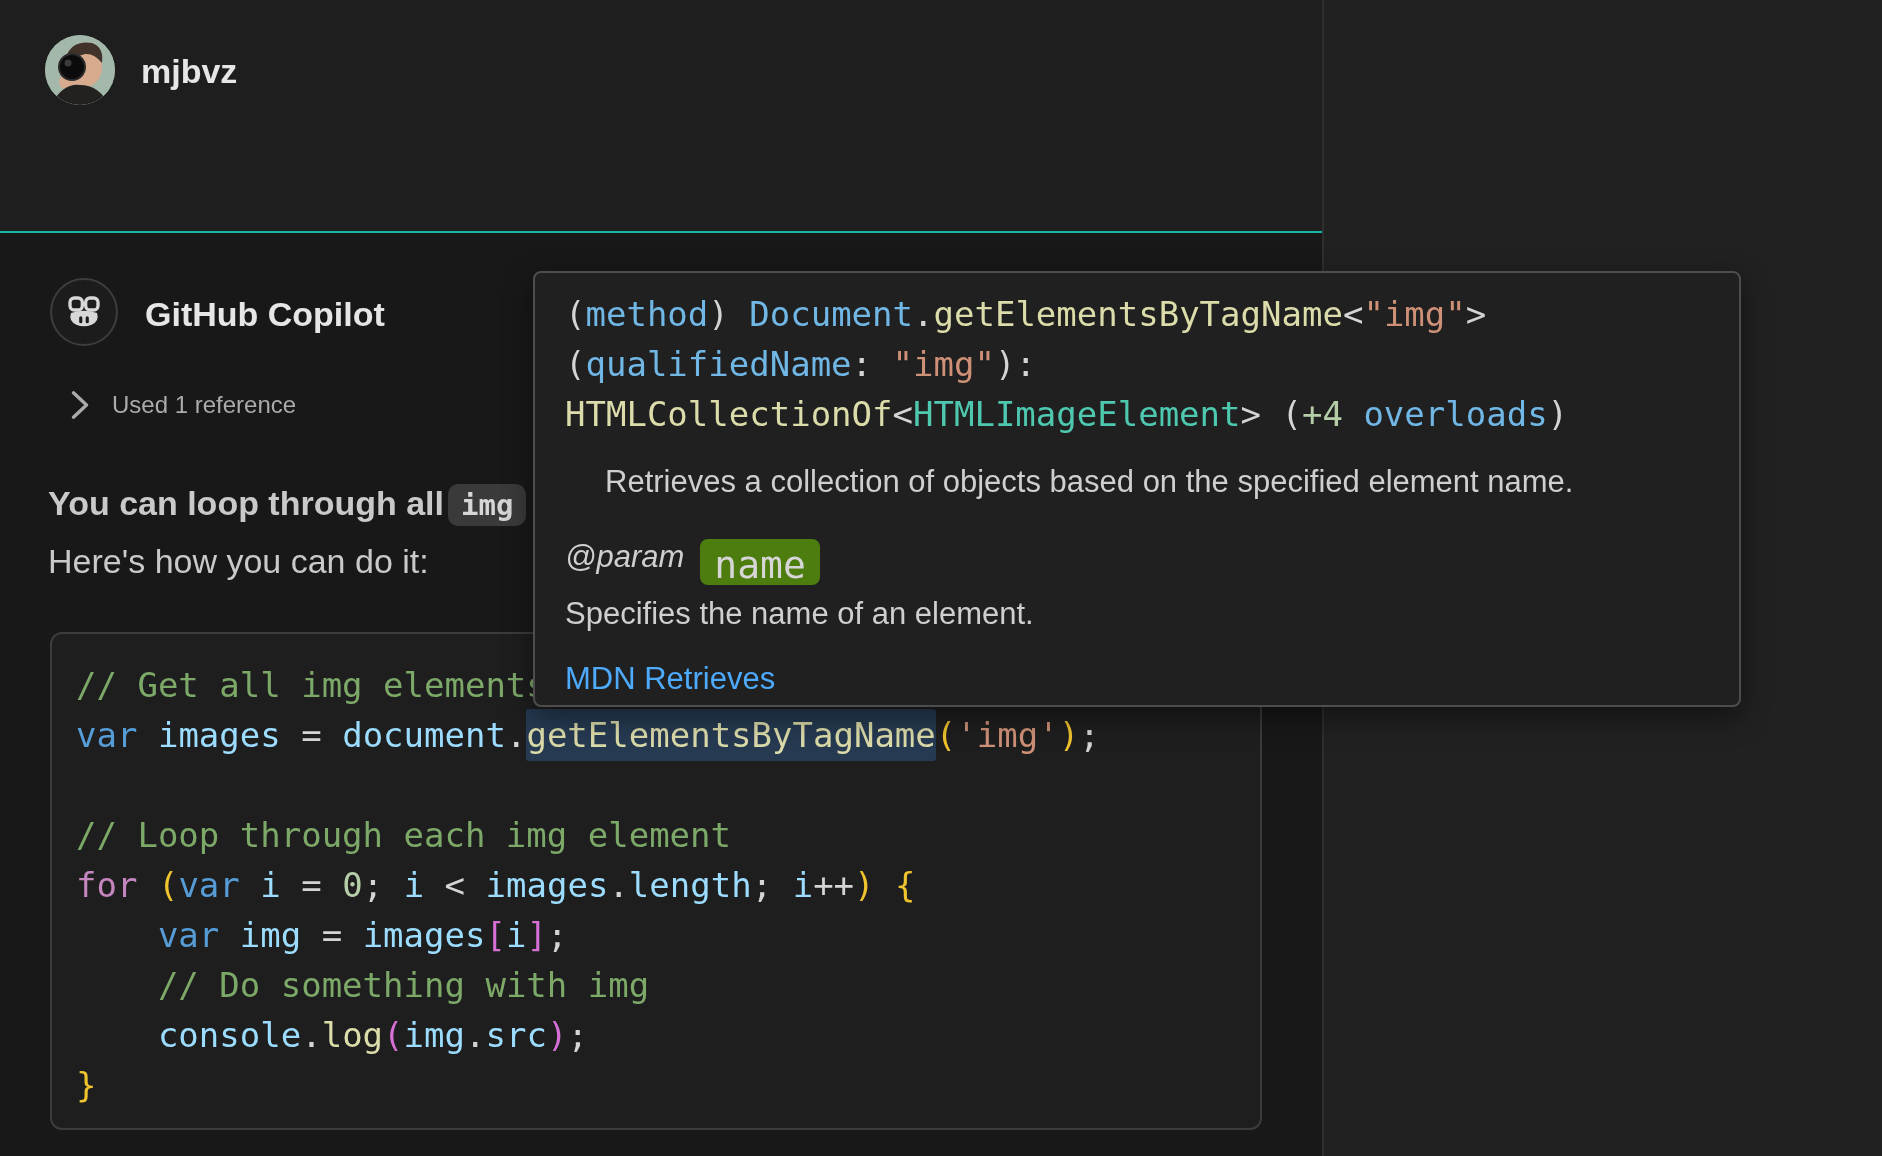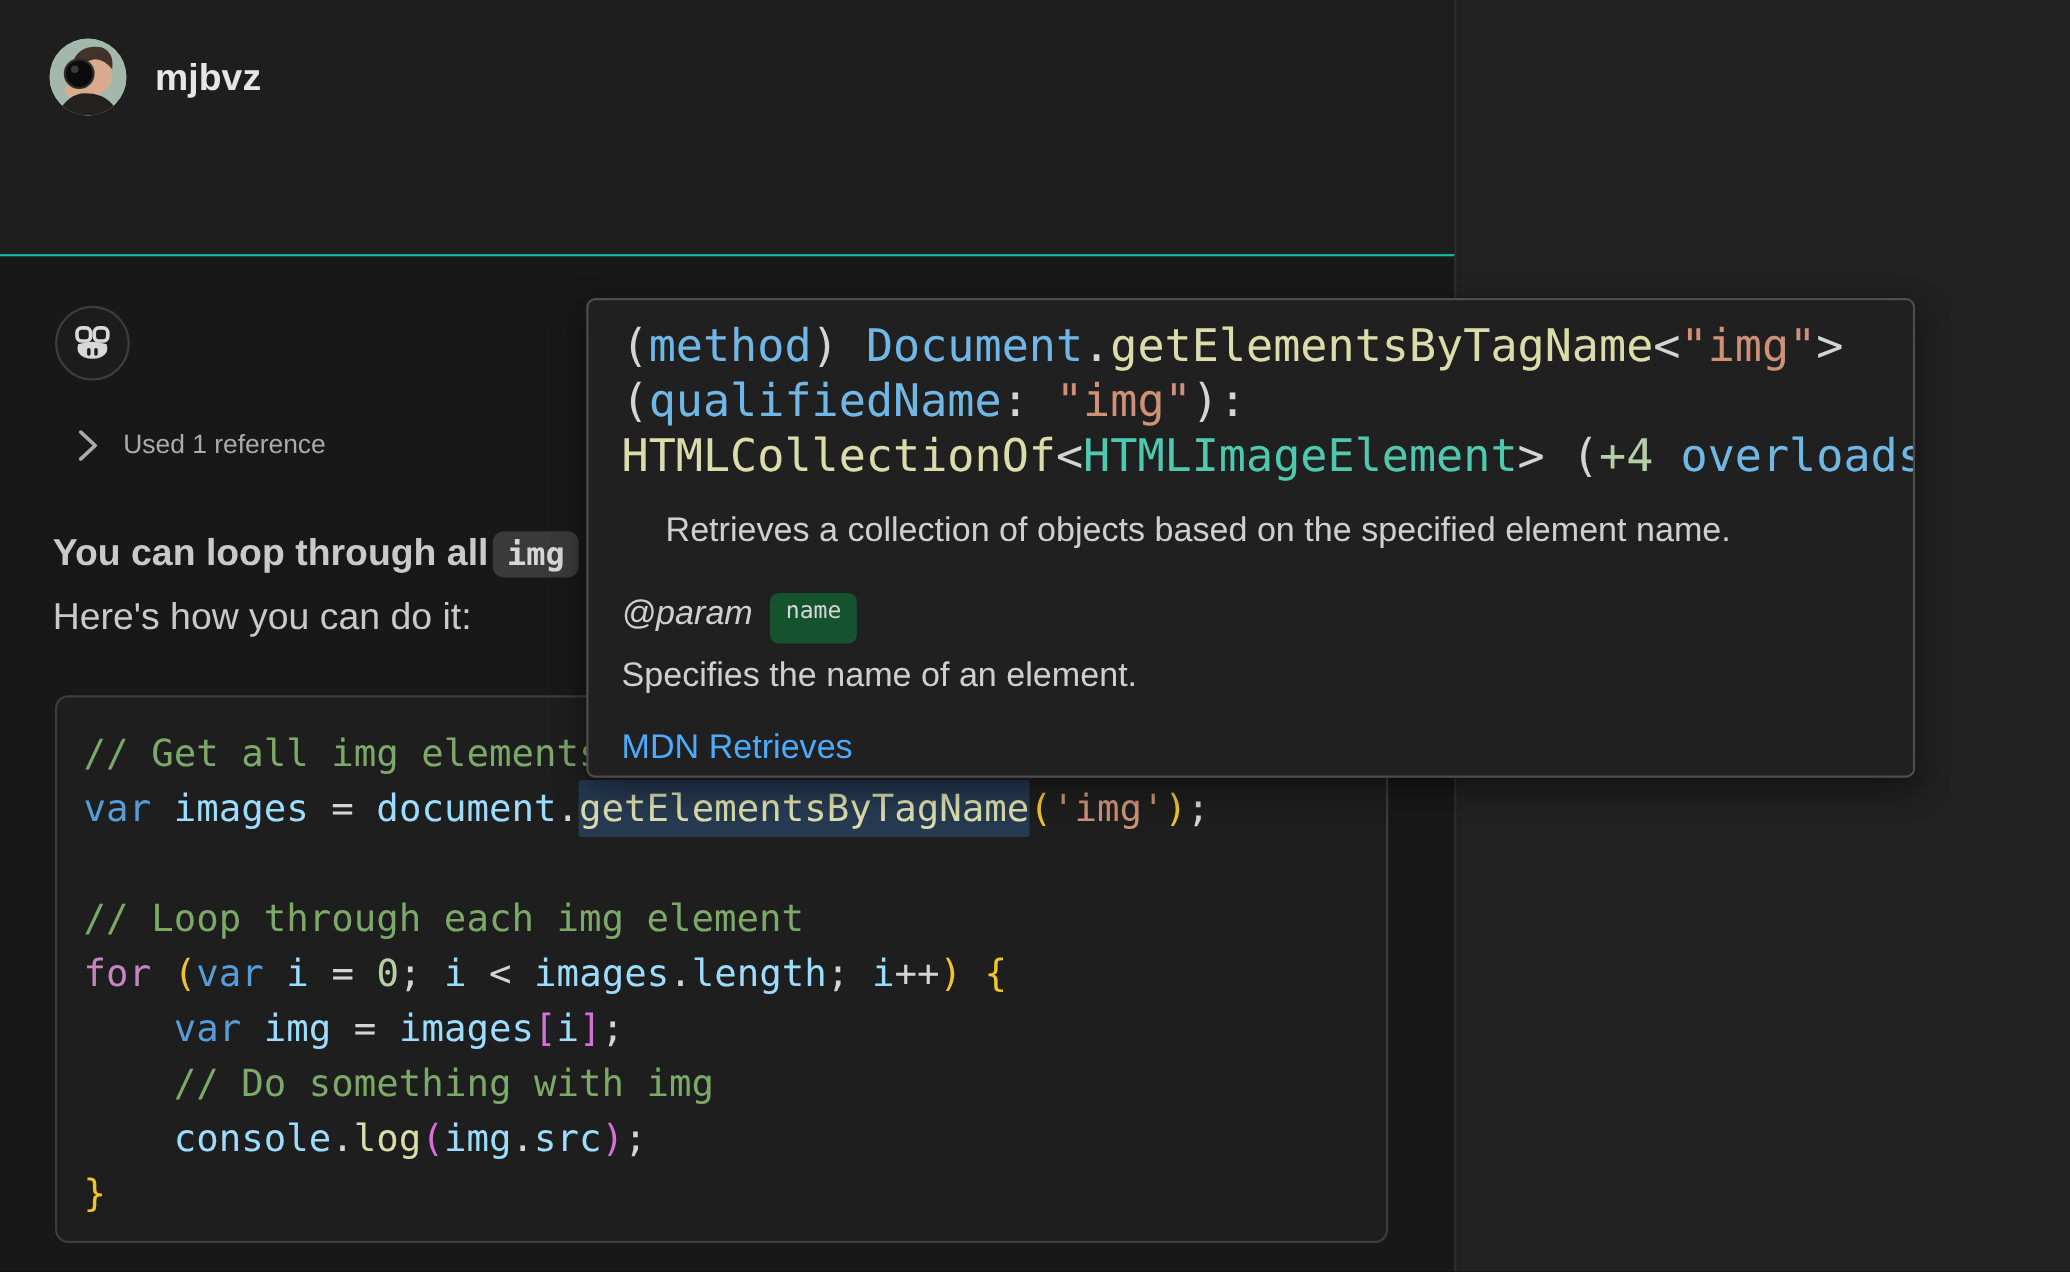--- a/index.html
+++ b/index.html
@@ -74,28 +74,28 @@
   .tok-hl{background:var(--c-highlight_bg,#263A52);padding:6px 0;border-radius:3px;}
   
   .tooltip{
     position:absolute;left:533px;top:271px;width:1208px;height:436px;box-sizing:border-box;
     background:#202020;border:2px solid #4d4d4d;border-radius:8px;
     padding:16px 30px;overflow:hidden;z-index:10;
     box-shadow:0 10px 30px rgba(0,0,0,0.45);
   }
   .sig-line{
     white-space:pre;height:50px;line-height:50px;
-    font-family:"DejaVu Sans Mono",monospace;font-size:41px;
+    font-family:"DejaVu Sans Mono",monospace;font-size:34px;
   }
   .tt-desc{margin-top:22px;font-size:31px;color:#cfcfcf;line-height:42px;margin-left:40px;}
   .tt-param{margin-top:36px;display:flex;gap:16px;height:46px;}
   .tt-param-tag{font-size:31px;font-style:italic;color:#cfcfcf;}
   .tt-param-name{
-    font-family:"DejaVu Sans Mono",monospace;font-size:21px;color:#d6d6d6;
-    background:#14532d;border-radius:8px;padding:4px 14px;
+    font-family:"DejaVu Sans Mono",monospace;font-size:38px;color:#d6d6d6;
+    background:#4d7c0f;border-radius:8px;padding:4px 14px;
   }
   .tt-spec{margin-top:8px;font-size:31px;color:#cfcfcf;line-height:42px;}
   .tt-link{margin-top:26px;font-size:31px;color:var(--c-link,#4DAAFC);cursor:pointer;text-decoration:none;display:inline-block;}
 </style>
 </head>
 <body>
 
 <div id="screen">
 
   <div class="right-pane"></div>
@@ -118,20 +118,21 @@
 
   <div class="copilot-avatar">
     <svg width="40" height="40" viewBox="0 0 24 24">
       <rect x="3.6" y="3.6" width="7.4" height="7.2" rx="2.6" fill="none" stroke="#d8d8d8" stroke-width="2"></rect>
       <rect x="13.0" y="3.6" width="7.4" height="7.2" rx="2.6" fill="none" stroke="#d8d8d8" stroke-width="2"></rect>
       <path d="M4.2 12.6 Q12 9.8 19.8 12.6 Q21.4 17.4 16.6 19.6 Q12 21.4 7.4 19.6 Q2.6 17.4 4.2 12.6 Z" fill="#d8d8d8"></path>
       <rect x="9.1" y="14.6" width="1.9" height="4.2" rx="0.95" fill="#1c1c1c"></rect>
       <rect x="13.0" y="14.6" width="1.9" height="4.2" rx="0.95" fill="#1c1c1c"></rect>
     </svg>
   </div>
+  <div class="copilot-name">GitHub Copilot</div>
 
   <div class="reference-row">
     <svg width="20" height="30" viewBox="0 0 10 16">
       <polyline points="1.5,1.5 8.5,8 1.5,14.5" fill="none" stroke="#ababab" stroke-width="1.8" stroke-linecap="round" stroke-linejoin="round"></polyline>
     </svg>
     <span class="reference-label">Used 1 reference</span>
   </div>
 
   <div class="body-line1">
     <span>You can loop through all</span><span class="inline-code">img</span>

